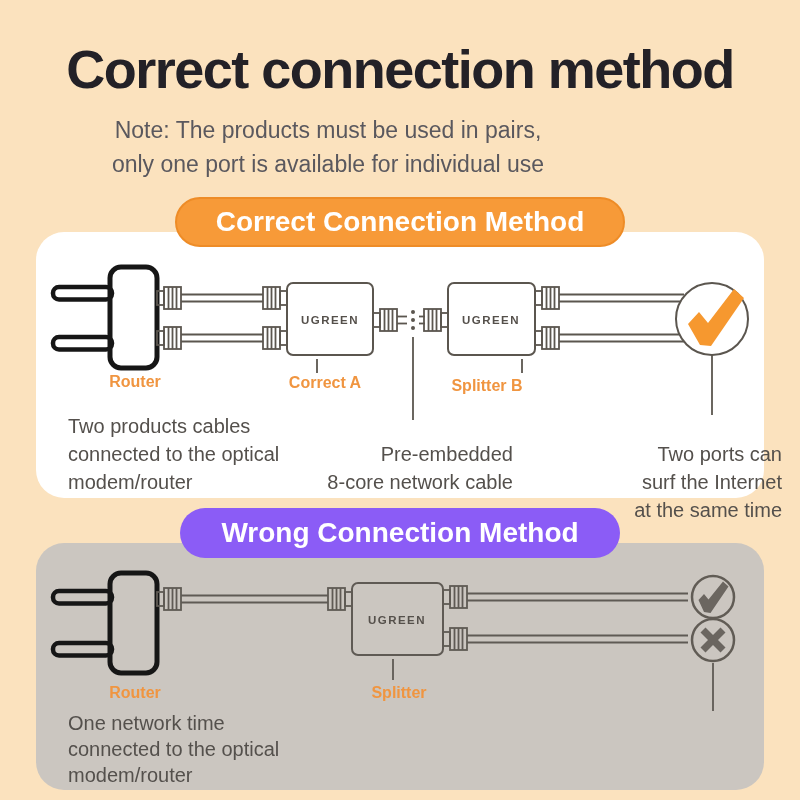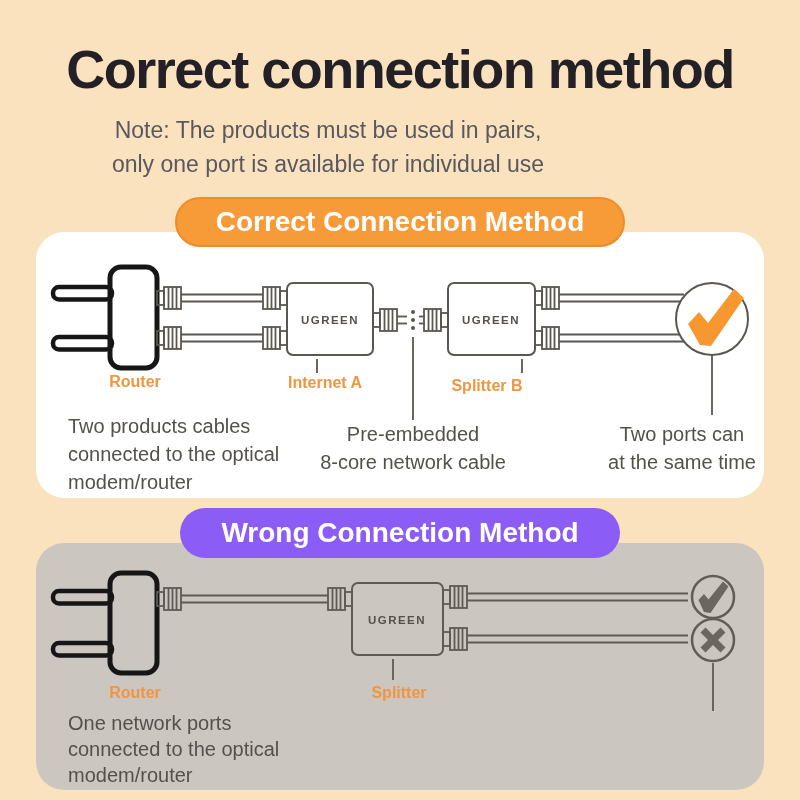--- a/index.html
+++ b/index.html
@@ -34,21 +34,21 @@
   .diag-wrong   { top:543px; }
   .dev-label {
     position:absolute; z-index:4; text-align:center;
     font-size:16px; font-weight:600; color:#F09540; white-space:nowrap;
   }
   .desc {
     position:absolute; z-index:4; font-size:20px; color:#54504C;
   }
   .desc-c { line-height:28px; }
   .desc-w { line-height:26px; }
-  .ta-c { text-align:center; }
+  .ta-c { text-align:right;margin-top:20px; }
 </style>
 </head>
 <body>
 
 <div class="canvas">
 
   <h1 class="page-title">Correct connection method</h1>
 
   <div class="note">
     <div>Note: The products must be used in pairs,</div>
@@ -130,34 +130,35 @@
 
     <g stroke="#5B564F" stroke-width="1.8">
       <line x1="281" y1="127" x2="281" y2="141"></line>
       <line x1="486" y1="127" x2="486" y2="141"></line>
       <line x1="377" y1="105" x2="377" y2="188"></line>
       <line x1="676" y1="123" x2="676" y2="183"></line>
     </g>
   </svg>
 
   <div class="dev-label" style="left:75px; top:373px; width:120px;">Router</div>
-  <div class="dev-label" style="left:255px; top:374px; width:140px;">Internet A</div>
+  <div class="dev-label" style="left:255px; top:374px; width:140px;">Correct A</div>
   <div class="dev-label" style="left:417px; top:377px; width:140px;">Splitter B</div>
 
   <div class="desc desc-c" style="left:68px; top:412px;">
     <div>Two products cables</div>
     <div>connected to the optical</div>
     <div>modem/router</div>
   </div>
   <div class="desc desc-c ta-c" style="left:313px; top:420px; width:200px;">
     <div>Pre-embedded</div>
     <div>8-core network cable</div>
   </div>
   <div class="desc desc-c ta-c" style="left:582px; top:420px; width:200px;">
     <div>Two ports can</div>
+    <div>surf the Internet</div>
     <div>at the same time</div>
   </div>
 
   <div class="badge badge-wrong">Wrong Connection Method</div>
   <div class="panel panel-wrong"></div>
 
   <svg class="diag diag-wrong" width="728" height="247" viewBox="0 0 728 247">
     <defs>
       <g id="rjB" stroke="#5F5A54" stroke-width="1.8" fill="none">
         <rect x="0" y="-7" width="7" height="14"></rect>
@@ -211,18 +212,18 @@
     <g stroke="#5F5A54" stroke-width="1.8">
       <line x1="357" y1="116" x2="357" y2="137"></line>
       <line x1="677" y1="120" x2="677" y2="168"></line>
     </g>
   </svg>
 
   <div class="dev-label" style="left:75px; top:684px; width:120px;">Router</div>
   <div class="dev-label" style="left:329px; top:684px; width:140px;">Splitter</div>
 
   <div class="desc desc-w" style="left:68px; top:710px;">
-    <div>One network ports</div>
+    <div>One network time</div>
     <div>connected to the optical</div>
     <div>modem/router</div>
   </div>
 
 </div>
 
 </body></html>

